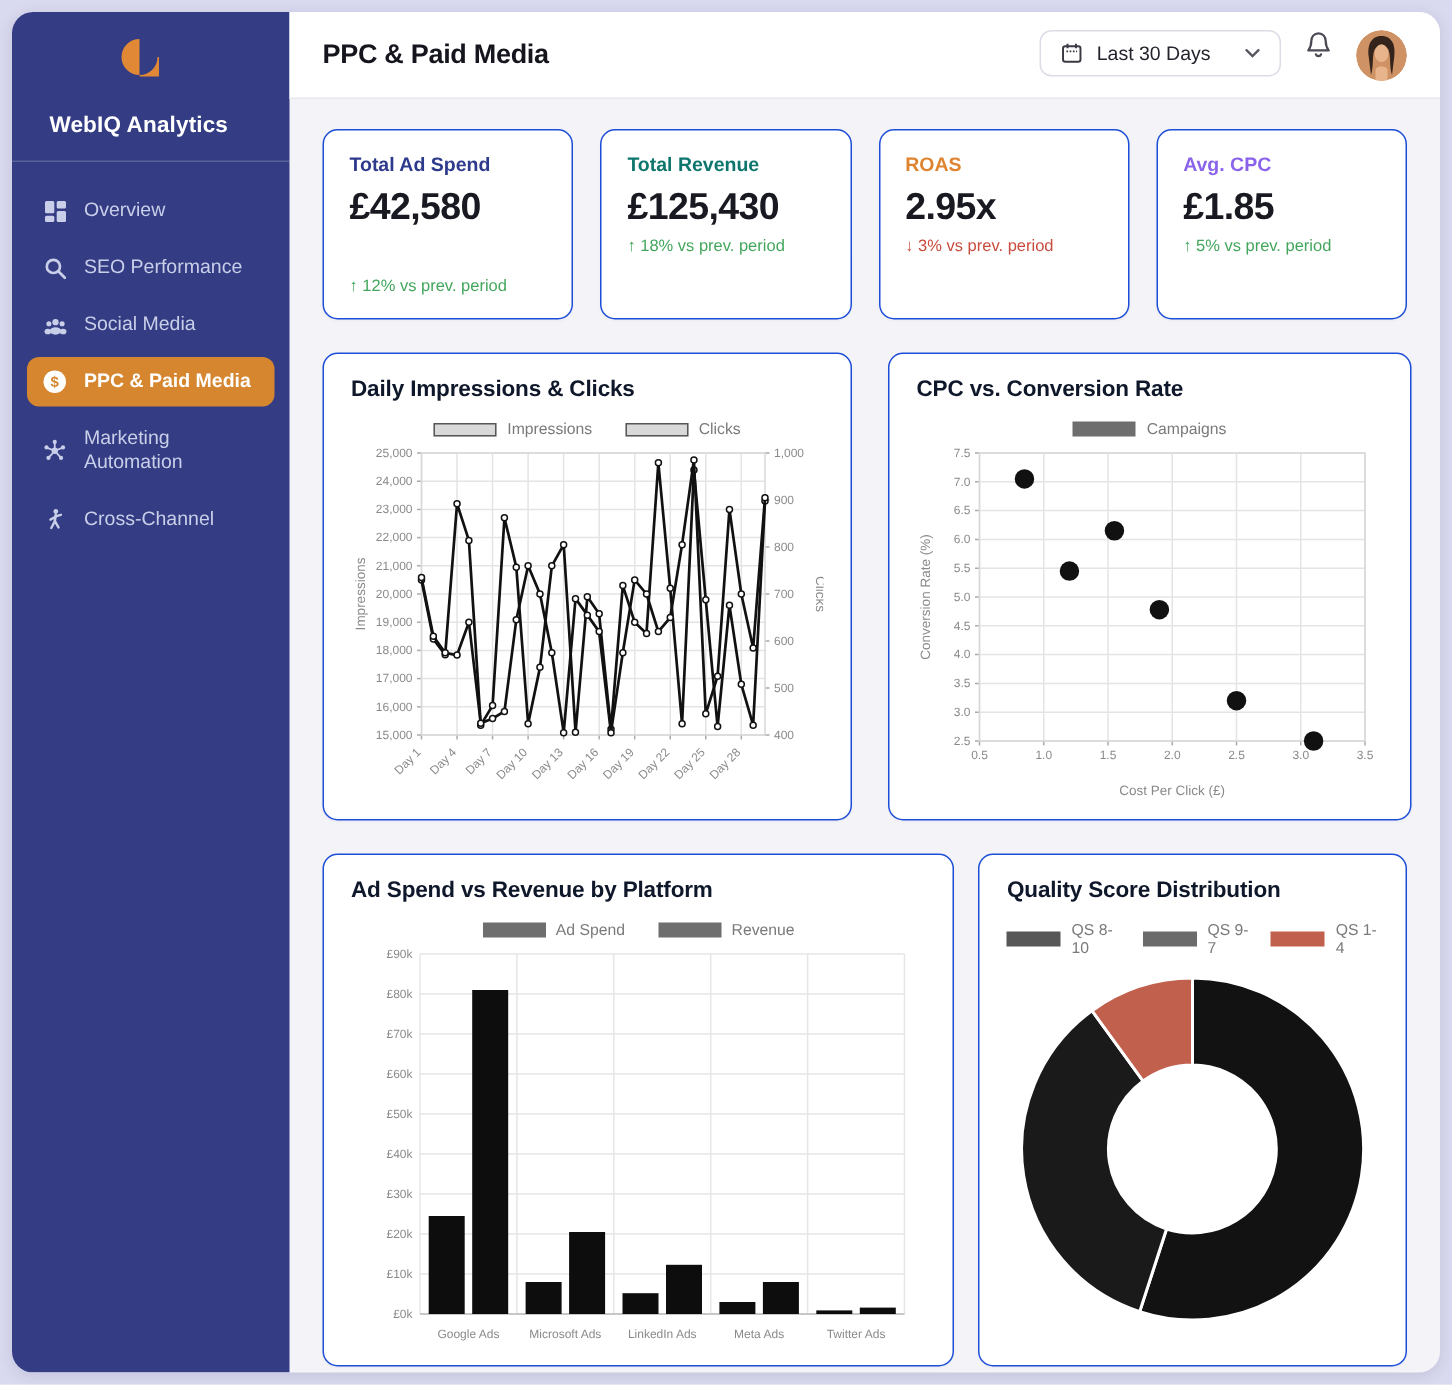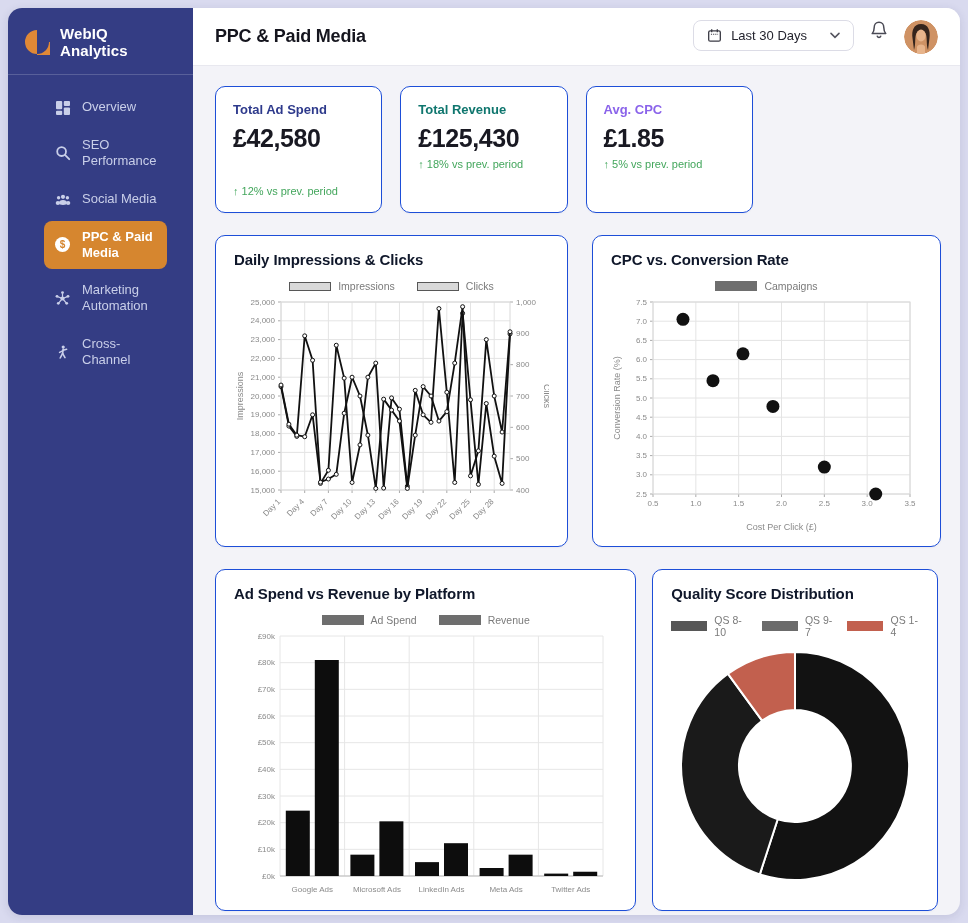--- a/index.html
+++ b/index.html
@@ -4,24 +4,24 @@
 <style>
   * { margin:0; padding:0; box-sizing:border-box; }
   html,body { width:968px; height:923px; font-family:"Liberation Sans", sans-serif; }
   body { background:#d9daef; position:relative; }
   .app { position:absolute; left:8px; top:8px; width:952px; height:907px;
          border-radius:14px; overflow:hidden; display:flex; background:#f3f3f8;
          box-shadow:0 2px 10px rgba(40,40,90,.12); }
 
   
   .sidebar { width:185px; flex-shrink:0; background:#343d84; color:#fff; display:flex; flex-direction:column; }
-  .brand { display:flex; align-items:center; gap:10px; padding:17px 32px 15px 16px; }
+  .brand { display:flex; align-items:center; gap:24px; padding:17px 32px 15px 16px;flex-direction:column; }
   .brand-name { font-size:15px; font-weight:bold; letter-spacing:.1px; color:#fff; }
   .side-divider { border-bottom:1px solid rgba(255,255,255,.18); margin:0 0 2px 0; }
-  .nav { padding:14px 26px;margin-left:10px; }
+  .nav { padding:14px 10px; }
   .nav-item { display:flex; align-items:center; gap:11px; padding:8px 10px; margin-bottom:5px;
               border-radius:8px; color:#c9cfe9; font-size:13px; cursor:pointer; }
   .nav-item .nav-label { line-height:1.25; }
   .nav-item.active { background:#d6862f; color:#fff; font-weight:bold; }
   .nav-ic { width:17px; height:17px; flex-shrink:0; display:flex; align-items:center; justify-content:center; }
   .nav-ic svg { display:block; }
 
   
   .main { flex:1; display:flex; flex-direction:column; min-width:0; }
   .header { height:58px; background:#fff; border-bottom:1px solid #e8e8ef; display:flex;
@@ -205,20 +205,25 @@
       <div class="kpi-row">
         <div class="card kpi-card">
           <div class="kpi-label" style="color:#2e3a8c;">Total Ad Spend</div>
           <div class="kpi-value">£42,580</div>
           <div class="kpi-delta" style="color:#43a65c;margin-top:32px;">↑ 12% vs prev. period</div>
         </div>
         <div class="card kpi-card">
           <div class="kpi-label" style="color:#0f766e;">Total Revenue</div>
           <div class="kpi-value">£125,430</div>
           <div class="kpi-delta" style="color:#43a65c;">↑ 18% vs prev. period</div>
+        </div>
+        <div class="card kpi-card">
+          <div class="kpi-label" style="color:#df8430;">ROAS</div>
+          <div class="kpi-value">2.95x</div>
+          <div class="kpi-delta" style="color:#c94b3d;">↓ 3% vs prev. period</div>
         </div>
         <div class="card kpi-card">
           <div class="kpi-label" style="color:#8a63ea;">Avg. CPC</div>
           <div class="kpi-value">£1.85</div>
           <div class="kpi-delta" style="color:#43a65c;">↑ 5% vs prev. period</div>
         </div>
       </div>
 
       <div class="charts-row1">
         <div class="card chart-card">

